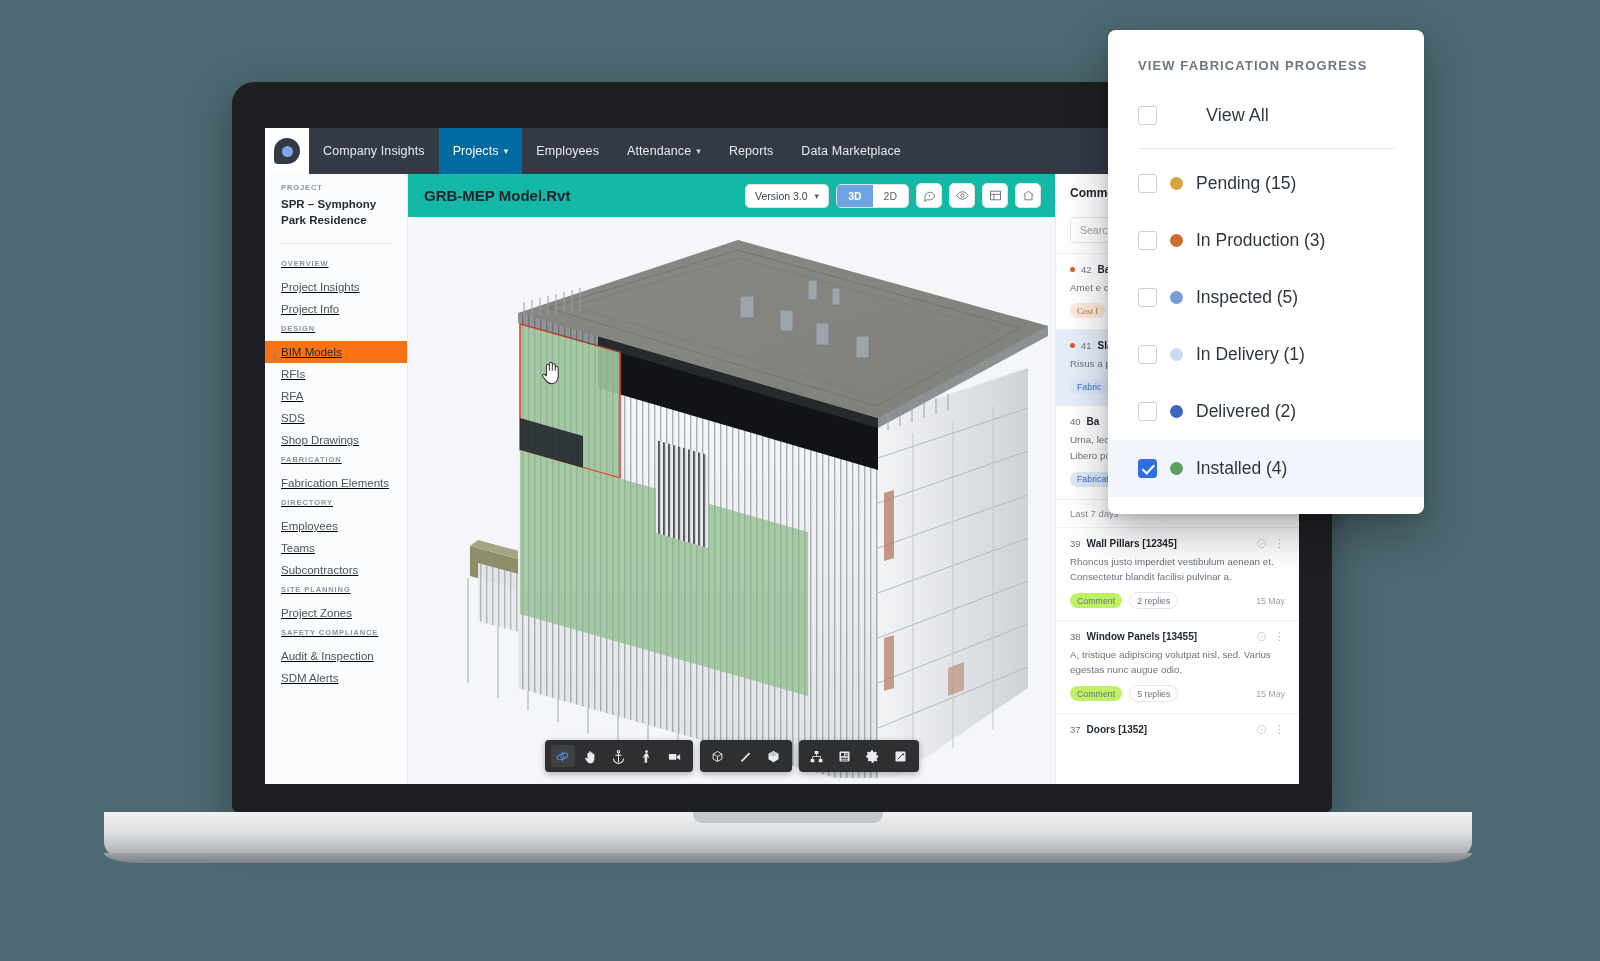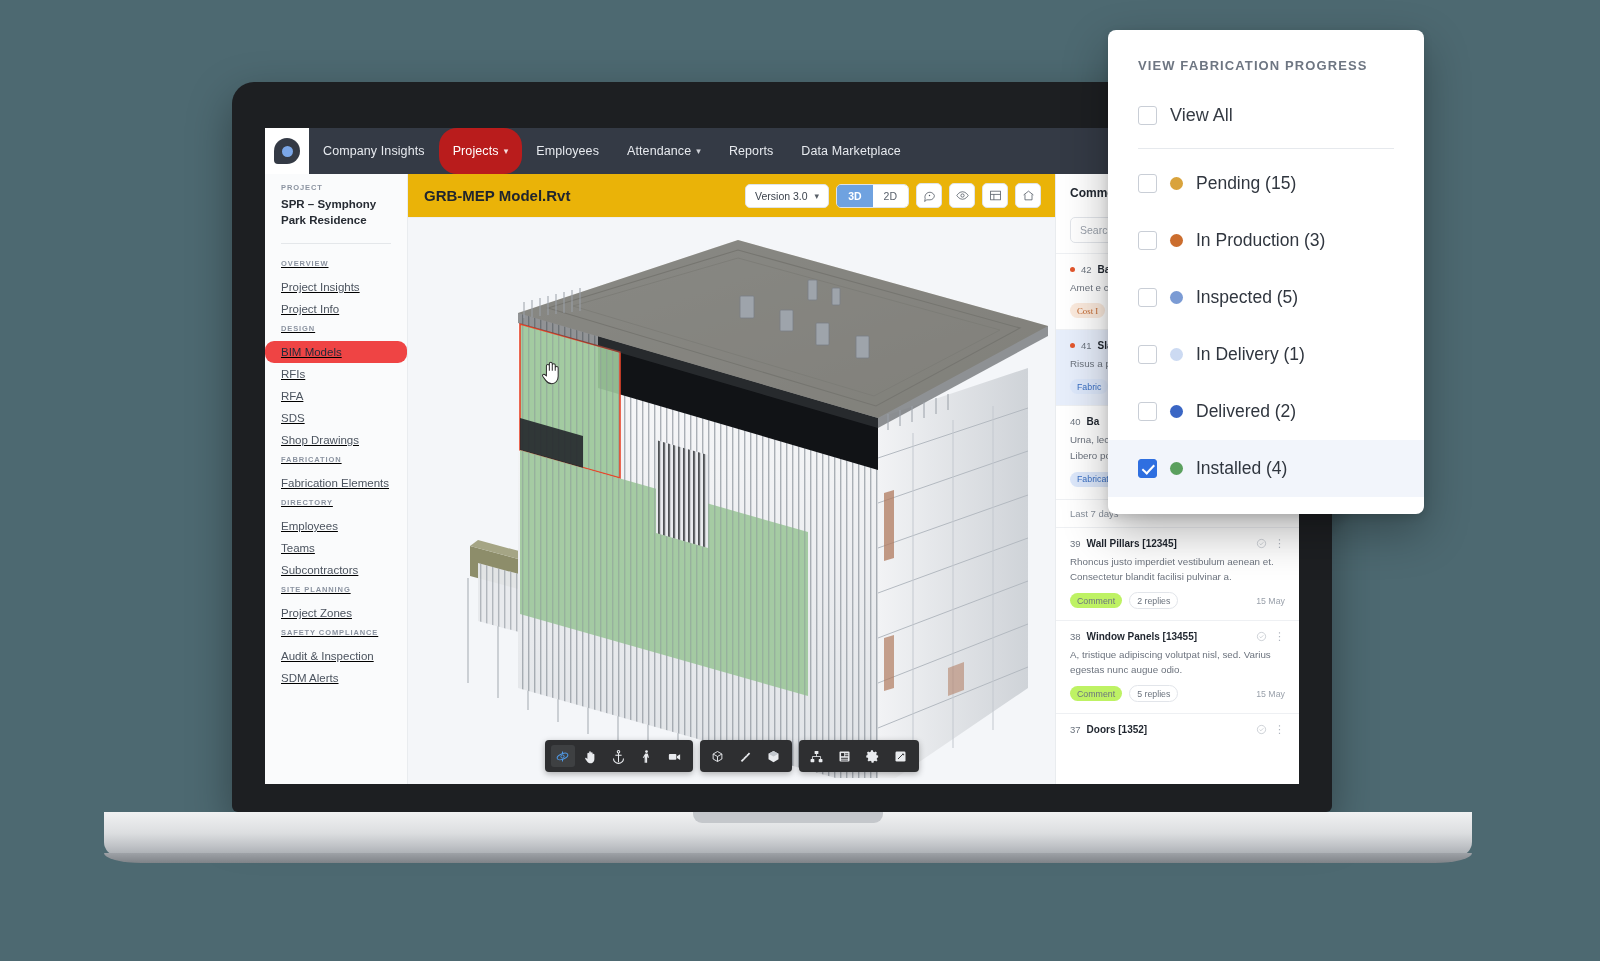--- a/index.html
+++ b/index.html
@@ -58,47 +58,47 @@
   .logo-mark {
     width: 26px; height: 26px; border-radius: 50% 50% 50% 4px;
     background: #343a45; display:flex; align-items:center; justify-content:center;
   }
   .logo-mark i { width: 11px; height: 11px; border-radius: 50%; background: #7ba7e8; display:block;}
   .nav-item {
     display:flex; align-items:center; gap:5px;
     padding: 0 14px; color: #e7eaef; font-size: 12.5px; letter-spacing:.1px;
     cursor: pointer; white-space: nowrap;
   }
-  .nav-item.active { background: #b91c1c; color: #fff; border-radius: 18px; }
+  .nav-item.active { background: #0369a1; color: #fff; }
   .caret { font-size: 9px; opacity:.85; }
 
   
   .body-row { position: absolute; left:0; top:46px; width:1034px; height:610px; display:flex; }
 
   
   .sidebar {
     width: 143px; background: #fafbfc; border-right: 1px solid #e9ecef;
     padding: 9px 0 0 0; flex: none; overflow: hidden;
   }
   .sb-pad { padding: 0 16px; }
   .sb-kicker { font-size: 7.5px; letter-spacing: .9px; font-weight: 700; color:#8b93a0; text-transform: uppercase; }
   .sb-project { font-size: 11.5px; font-weight: 700; color:#262b33; line-height:1.35; margin-top: 5px; }
   .sb-divider { height:1px; background:#e4e7ea; margin: 15px 16px; }
   .sb-group { margin-top: 4px; text-decoration: underline; }
   .sb-group .sb-kicker { margin-bottom: 8px; }
   .sb-link {
     display:block; font-size: 11.5px; color:#4c545f; padding: 5px 16px; cursor:pointer;
   }
-  .sb-link.active { background:#ef4444; color:#1f2a3a;border-radius:9px; }
+  .sb-link.active { background:#f97316; color:#1f2a3a; }
 
   
   .viewer-col { flex: 1; display:flex; flex-direction: column; min-width:0; }
   .viewer-head {
     height: 44px; display:flex; align-items:center; padding: 0 14px 0 16px;
-    border-bottom: 1px solid #edeff2; background:#eab308;
+    border-bottom: 1px solid #edeff2; background:#14b8a6;
   }
   .model-title { font-size: 15px; font-weight: 600; color:#20252d; }
   .head-tools { margin-left:auto; display:flex; align-items:center; gap:7px; }
   .version-pill {
     display:flex; align-items:center; gap:7px;
     border:1px solid #dfe3e8; border-radius:5px; padding: 5px 9px;
     font-size: 10.5px; color:#3c434d; background:#fff; cursor:pointer;
   }
   .seg { display:flex; border:1px solid #dfe3e8; border-radius:5px; overflow:hidden; }
   .seg div { padding: 5px 11px; font-size:10.5px; color:#5a626d; cursor:pointer; background:#fff;}
@@ -172,21 +172,21 @@
   .cbox {
     width: 19px; height:19px; border:1.6px solid #c9ced6; border-radius:3px; background:#fff; flex:none;
   }
   .cbox.checked { background:#2f6fe0; border-color:#2f6fe0; position:relative; }
   .cbox.checked::after{
     content:""; position:absolute; left:5.5px; top:2.4px; width:5px; height:9.5px;
     border:solid #fff; border-width:0 2.1px 2.1px 0; transform:rotate(43deg);
   }
   .sdot { width: 13px; height:13px; border-radius:50%; flex:none; }
   .fab-label { font-size: 17.5px; color: #30363f; }
-  .fab-label.big { font-size: 18px; color:#353b44; }
+  .fab-label.big { font-size: 18px; color:#353b44;margin-left:36px; }
 </style>
 </head>
 <body>
 
 <div id="stage">
 
   <div class="lid-shadow"></div>
   <div class="laptop-lid"></div>
   <div class="laptop-base"></div>
   <div class="laptop-foot"></div>

